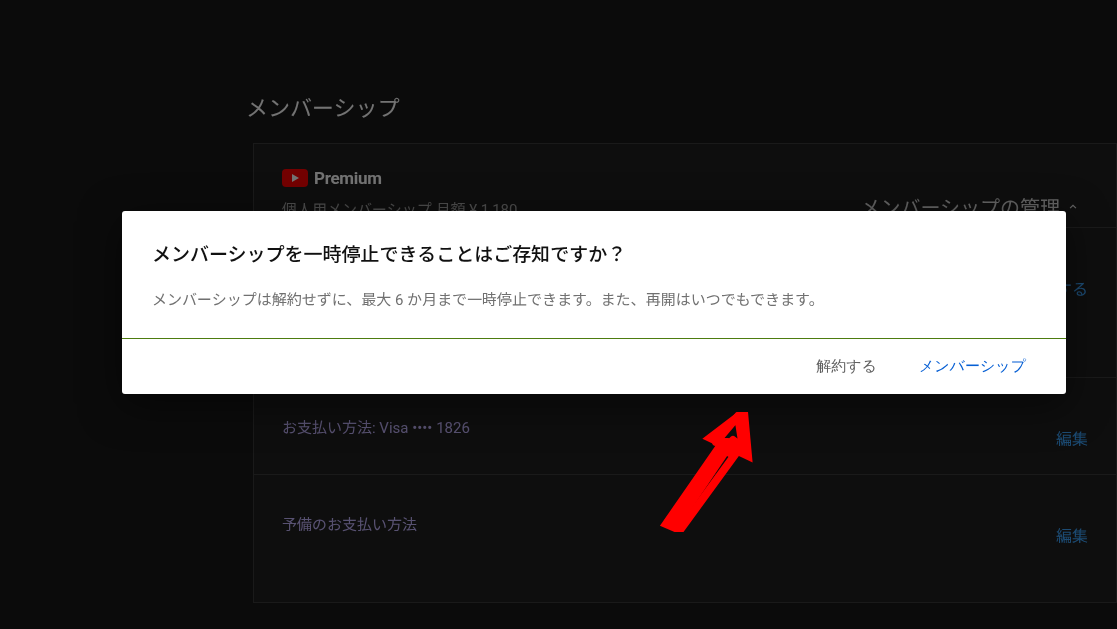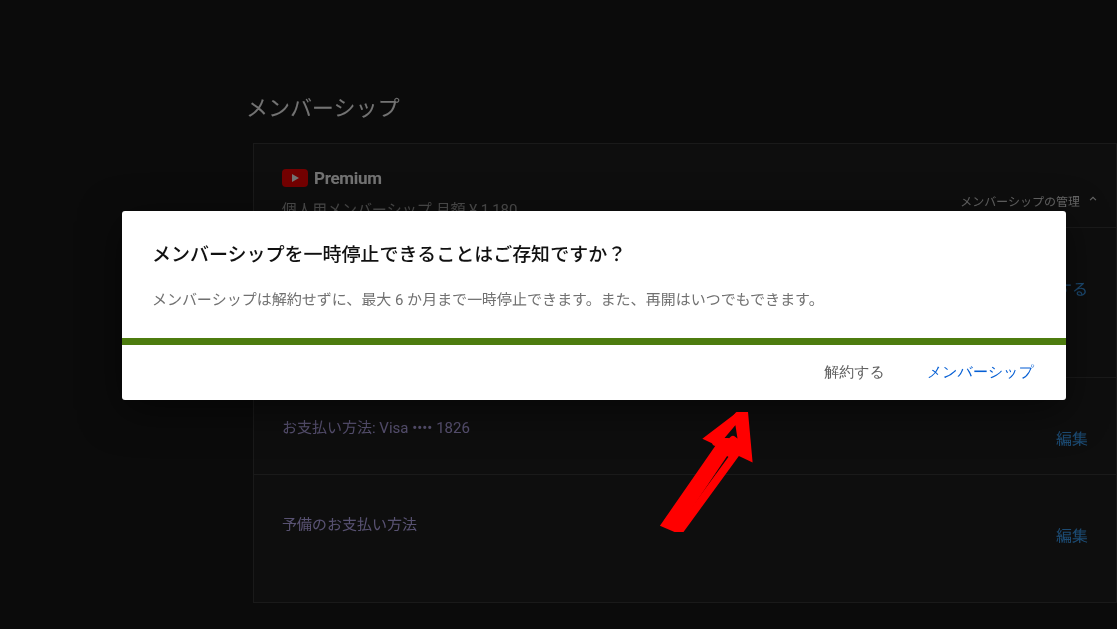--- a/index.html
+++ b/index.html
@@ -66,26 +66,26 @@
       color: #fff;
       letter-spacing: -0.3px;
     }
     .plan-line {
       margin-top: 10px;
       font-size: 15px;
       color: #aaa;
     }
     .manage-link {
       position: absolute;
-      right: 16px;
+      right: 36px;
       top: 48px;
       display: flex;
       align-items: center;
       gap: 6px;
-      font-size: 12px;
+      font-size: 20px;
       color: #ddd;
     }
     .chevron-up {
       width: 14px;
       height: 14px;
     }
     .row {
       border-top: 1px solid #3a3a3a;
       padding: 24px 28px;
       display: flex;
@@ -116,22 +116,22 @@
       color: #111;
       font-weight: 500;
       margin-bottom: 22px;
     }
     .dialog-text {
       font-size: 15px;
       color: #707070;
       line-height: 1.7;
     }
     .dialog-actions {
-      border-top: 7px solid #4d7c0f;
-      padding: 18px 20px;
+      border-top: 1px solid #4d7c0f;
+      padding: 18px 28px;
       display: flex;
       justify-content: flex-end;
       gap: 42px;
     }
     .dialog-actions .cancel-btn {
       background: none;
       border: none;
       font-size: 15px;
       color: #606060;
       cursor: pointer;

